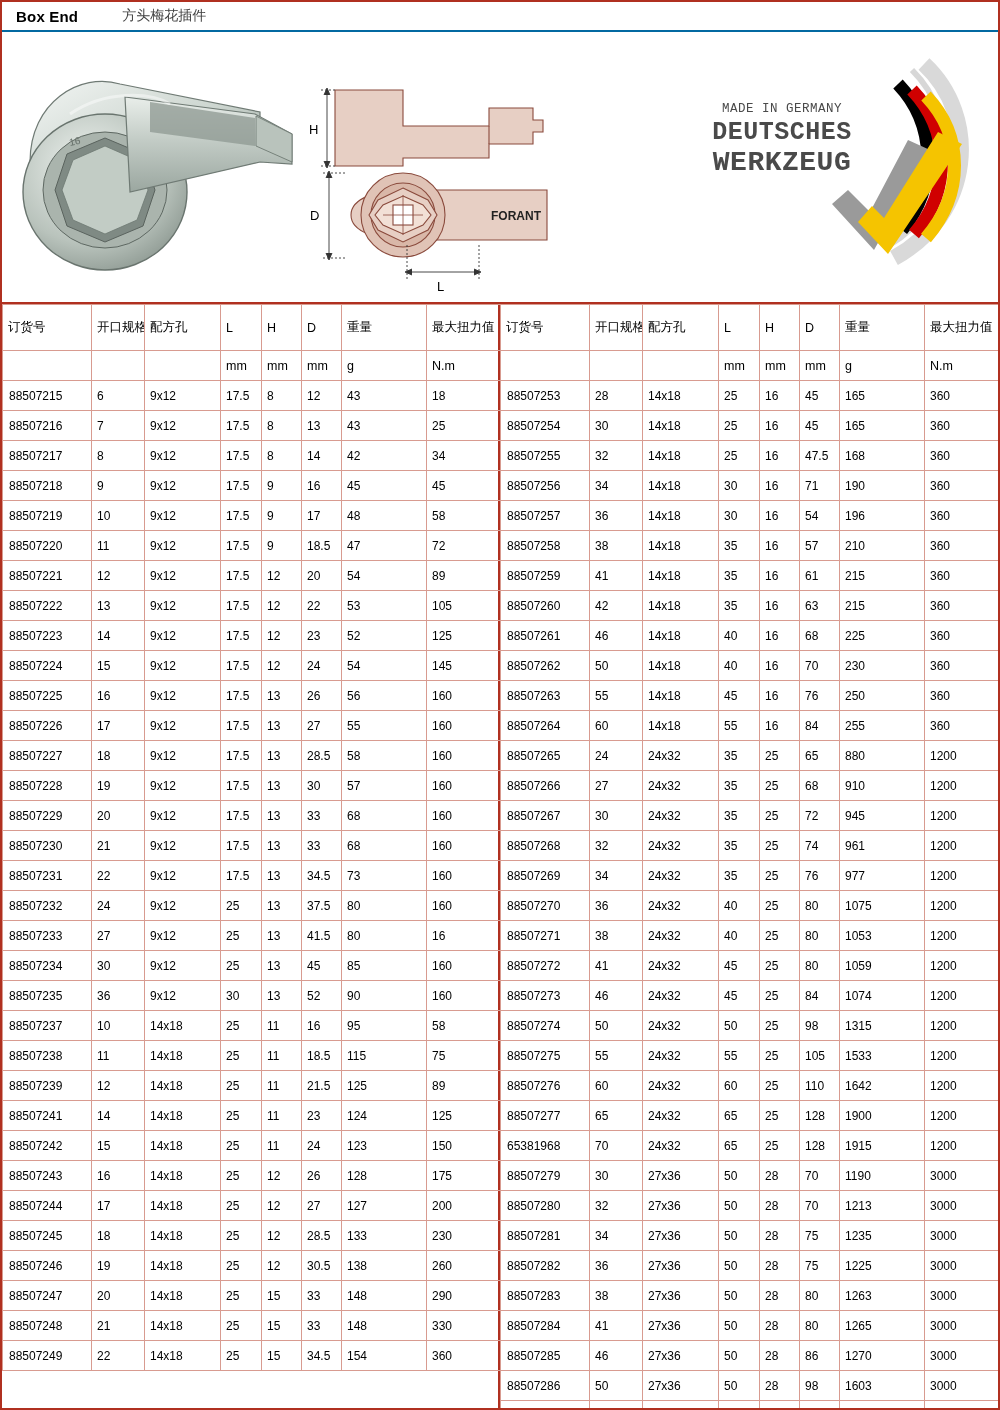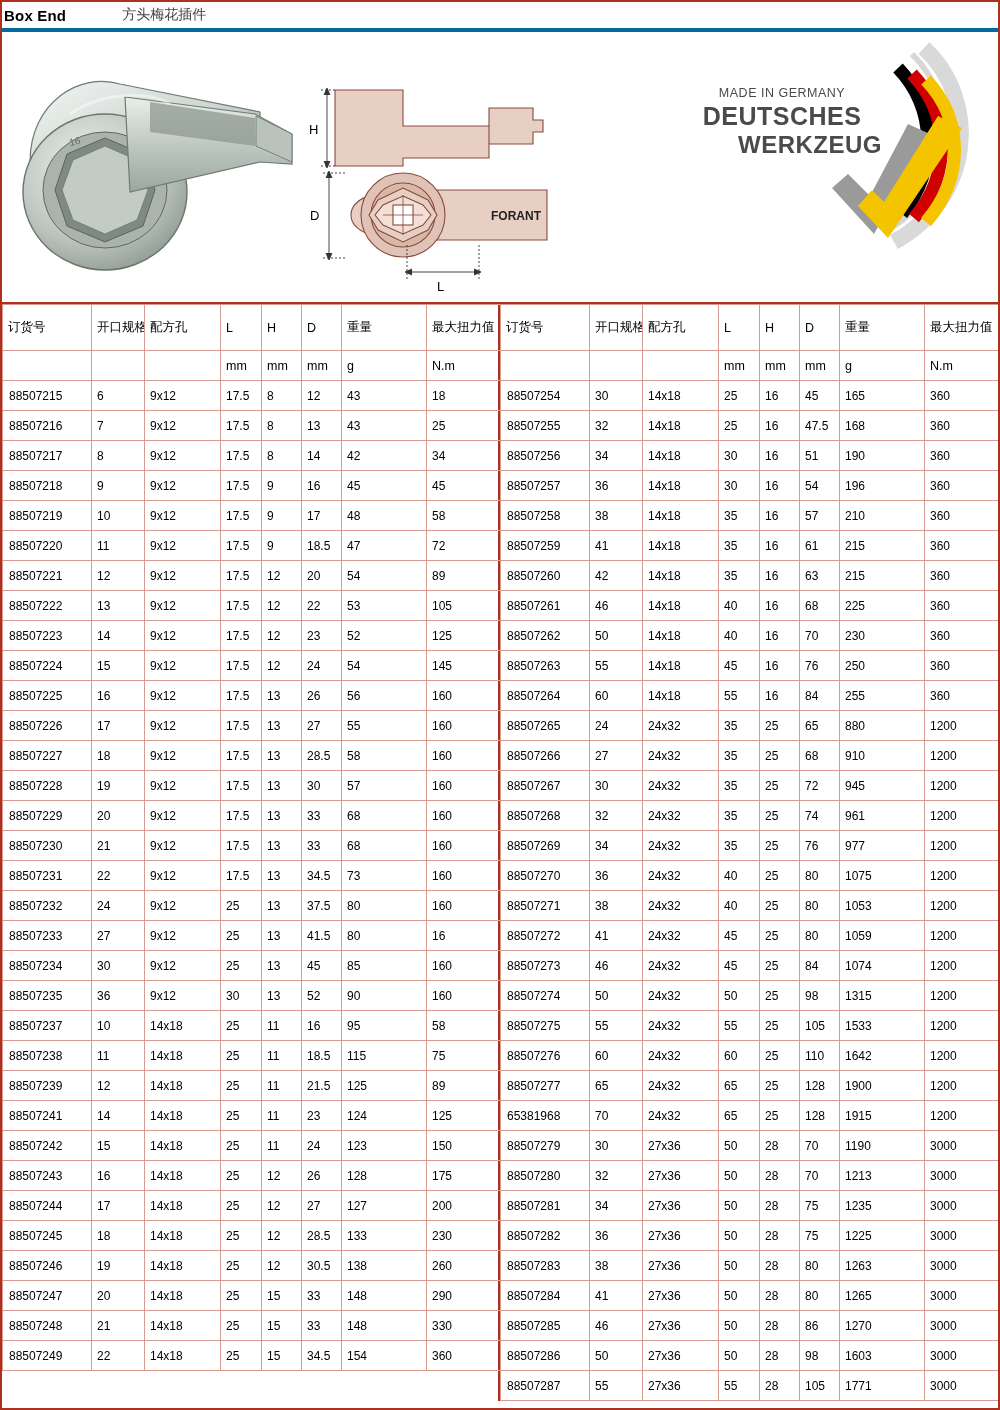--- a/index.html
+++ b/index.html
@@ -11,25 +11,25 @@
   #page {
     width: 1000px; height: 1410px;
     position: relative;
     border: 2px solid #b03020;
     background: #fff;
     overflow: hidden;
   }
   
   #header {
     height: 30px;
-    border-bottom: 4px solid #0369a1;
+    border-bottom: 2px solid #0369a1;
     display: flex;
     align-items: center;
-    padding-left: 2px;
-    gap: 56px;
+    padding-left: 14px;
+    gap: 44px;
   }
   #header .en {
     font-weight: bold;
     font-size: 15px;
     color: #000;
     letter-spacing: .2px;
   }
   #header .cn {
     font-size: 14px;
     color: #404040;
@@ -48,33 +48,33 @@
   }
   
   .drawings {
     position: absolute;
     left: 305px; top: 8px;
     width: 270px; height: 256px;
   }
   
   .logo {
     position: absolute;
-    left: 660px; top: 6px;
-    width: 320px; height: 230px;
+    left: 660px; top: 22px;
+    width: 320px; height: 230px; font-family: Liberation Mono, monospace;
   }
   .logo .txt {
     position: absolute;
     left: 20px; top: 48px;
     width: 200px;
     text-align: center;
     color: #4a4a4a;
   }
   .logo .l1 { font-size: 12.5px; letter-spacing: .5px; }
   .logo .l2 { font-size: 25px; font-weight: bold; letter-spacing: .5px; margin-top: 2px; text-align: center;}
-  .logo .l3 { font-size: 24px; font-weight: bold; letter-spacing: .5px; text-align: right; }
+  .logo .l3 { font-size: 28px; font-weight: bold; letter-spacing: .5px; }
 
   
   #tables {
     display: flex;
     width: 100%;
   }
   .tblwrap { width: 50%; }
   .tblwrap.left { border-right: 2px solid #b03020; }
   table {
     border-collapse: collapse;
@@ -624,20 +624,30 @@
             <th></th>
             <th>mm</th>
             <th>mm</th>
             <th>mm</th>
             <th>g</th>
             <th>N.m</th>
           </tr>
         </thead>
         <tbody id="tbody-right">
             <tr>
+              <td>88507253</td>
+              <td>28</td>
+              <td>14x18</td>
+              <td>25</td>
+              <td>16</td>
+              <td>45</td>
+              <td>165</td>
+              <td>360</td>
+            </tr>
+            <tr>
               <td>88507254</td>
               <td>30</td>
               <td>14x18</td>
               <td>25</td>
               <td>16</td>
               <td>45</td>
               <td>165</td>
               <td>360</td>
             </tr>
             <tr>
@@ -649,21 +659,21 @@
               <td>47.5</td>
               <td>168</td>
               <td>360</td>
             </tr>
             <tr>
               <td>88507256</td>
               <td>34</td>
               <td>14x18</td>
               <td>30</td>
               <td>16</td>
-              <td>51</td>
+              <td>71</td>
               <td>190</td>
               <td>360</td>
             </tr>
             <tr>
               <td>88507257</td>
               <td>36</td>
               <td>14x18</td>
               <td>30</td>
               <td>16</td>
               <td>54</td>

